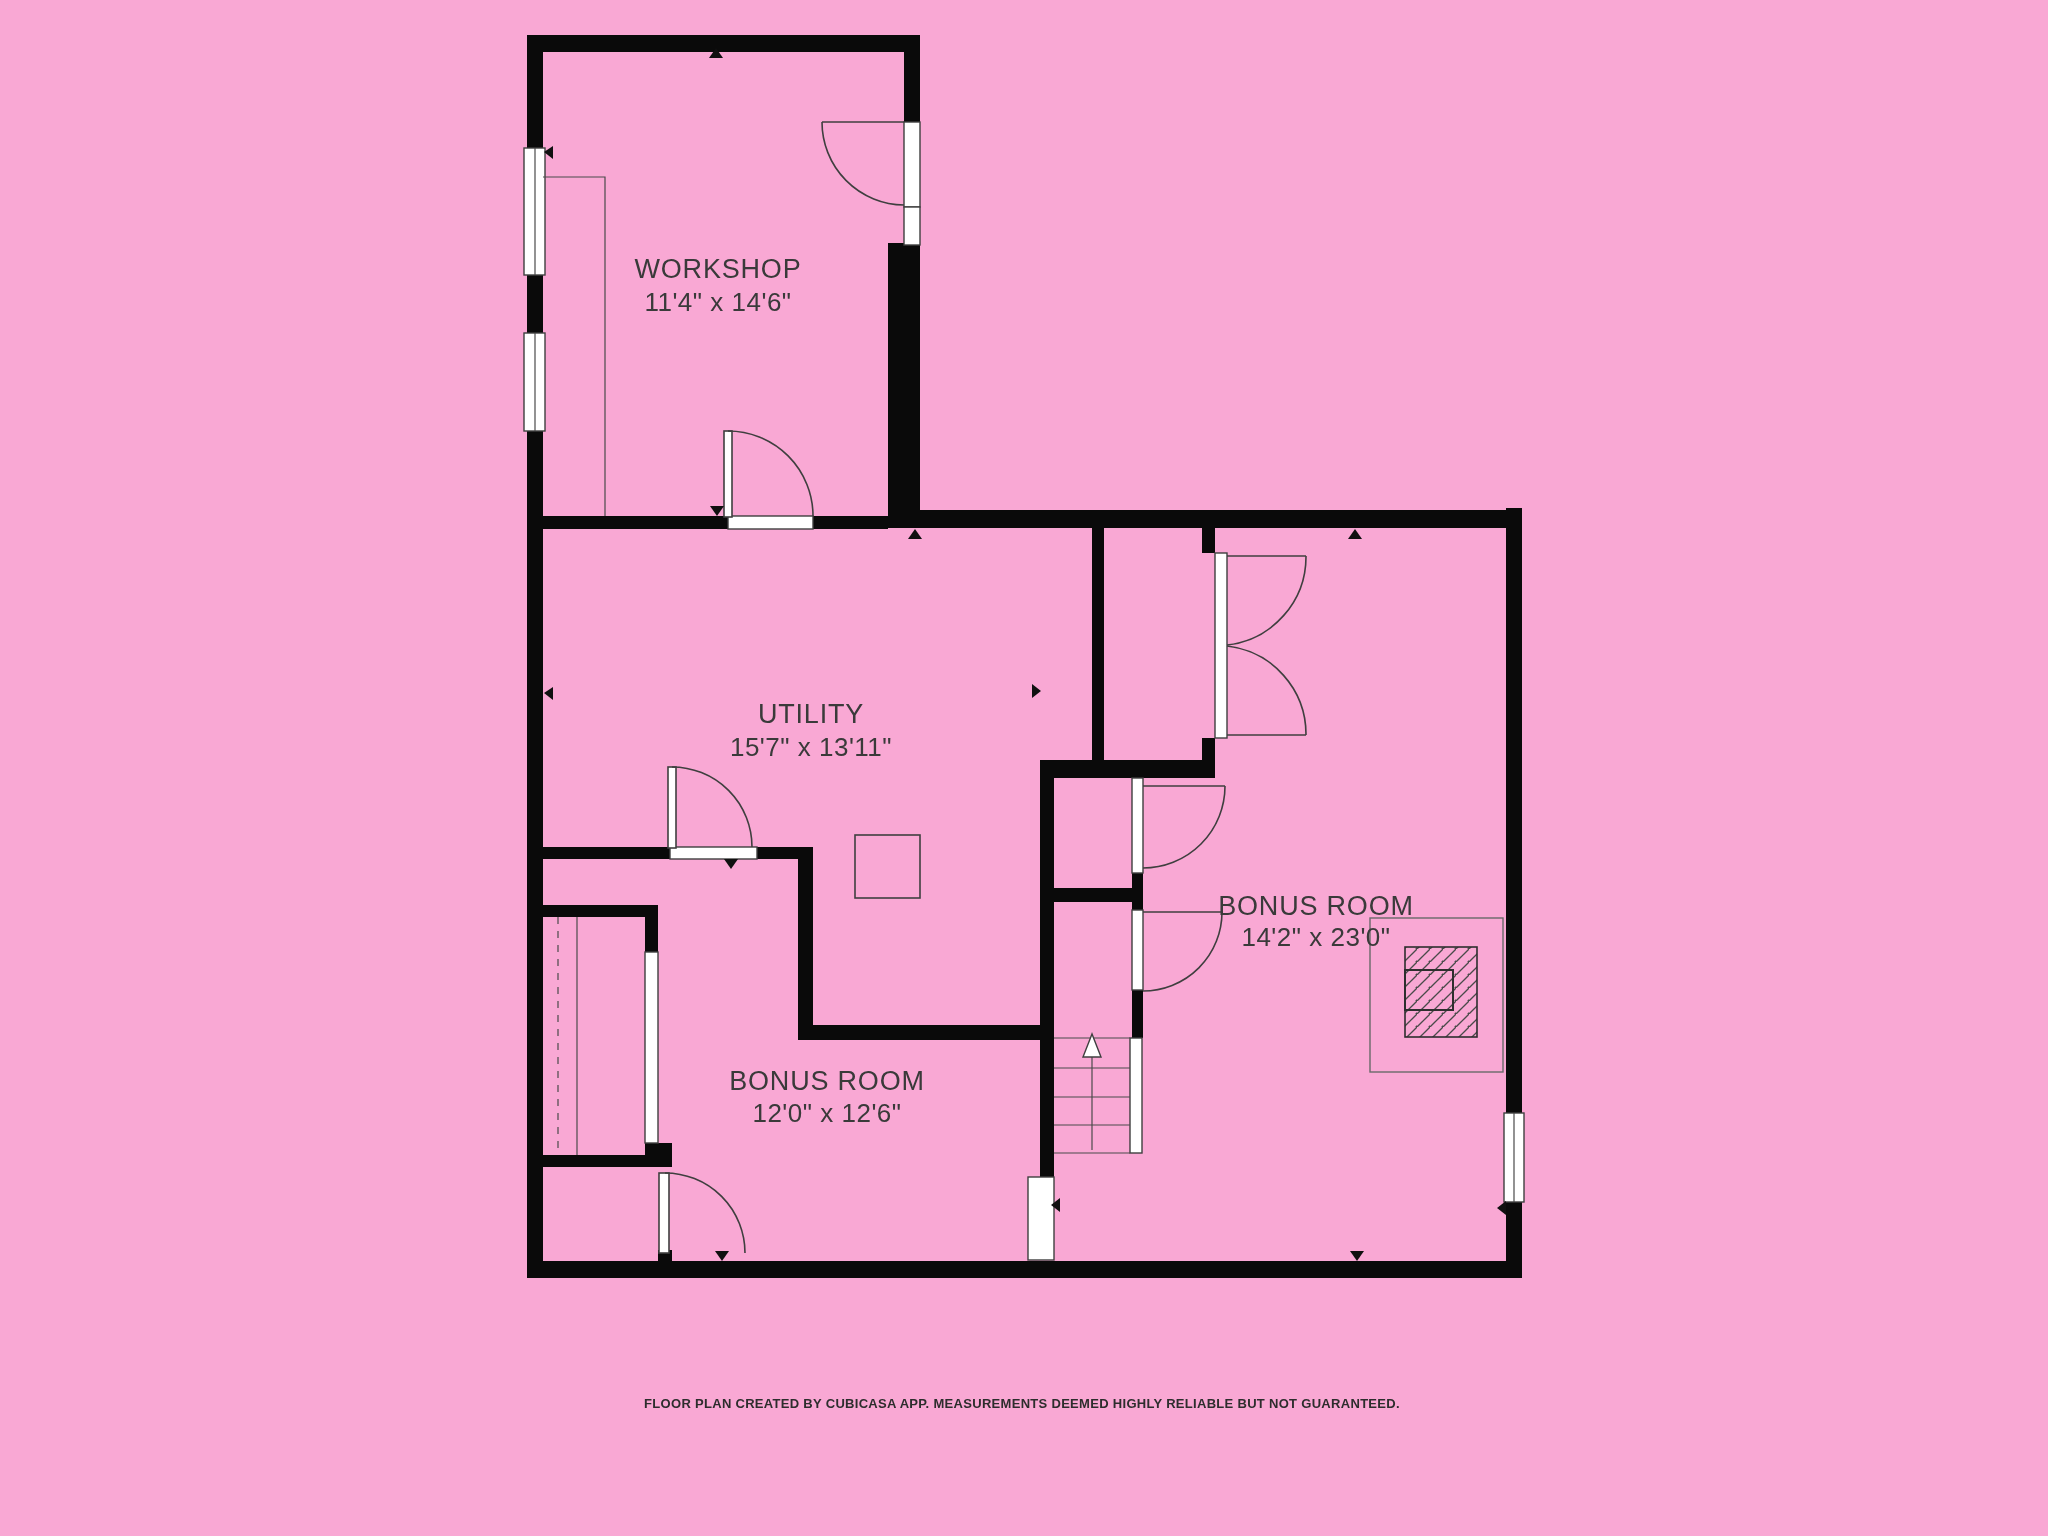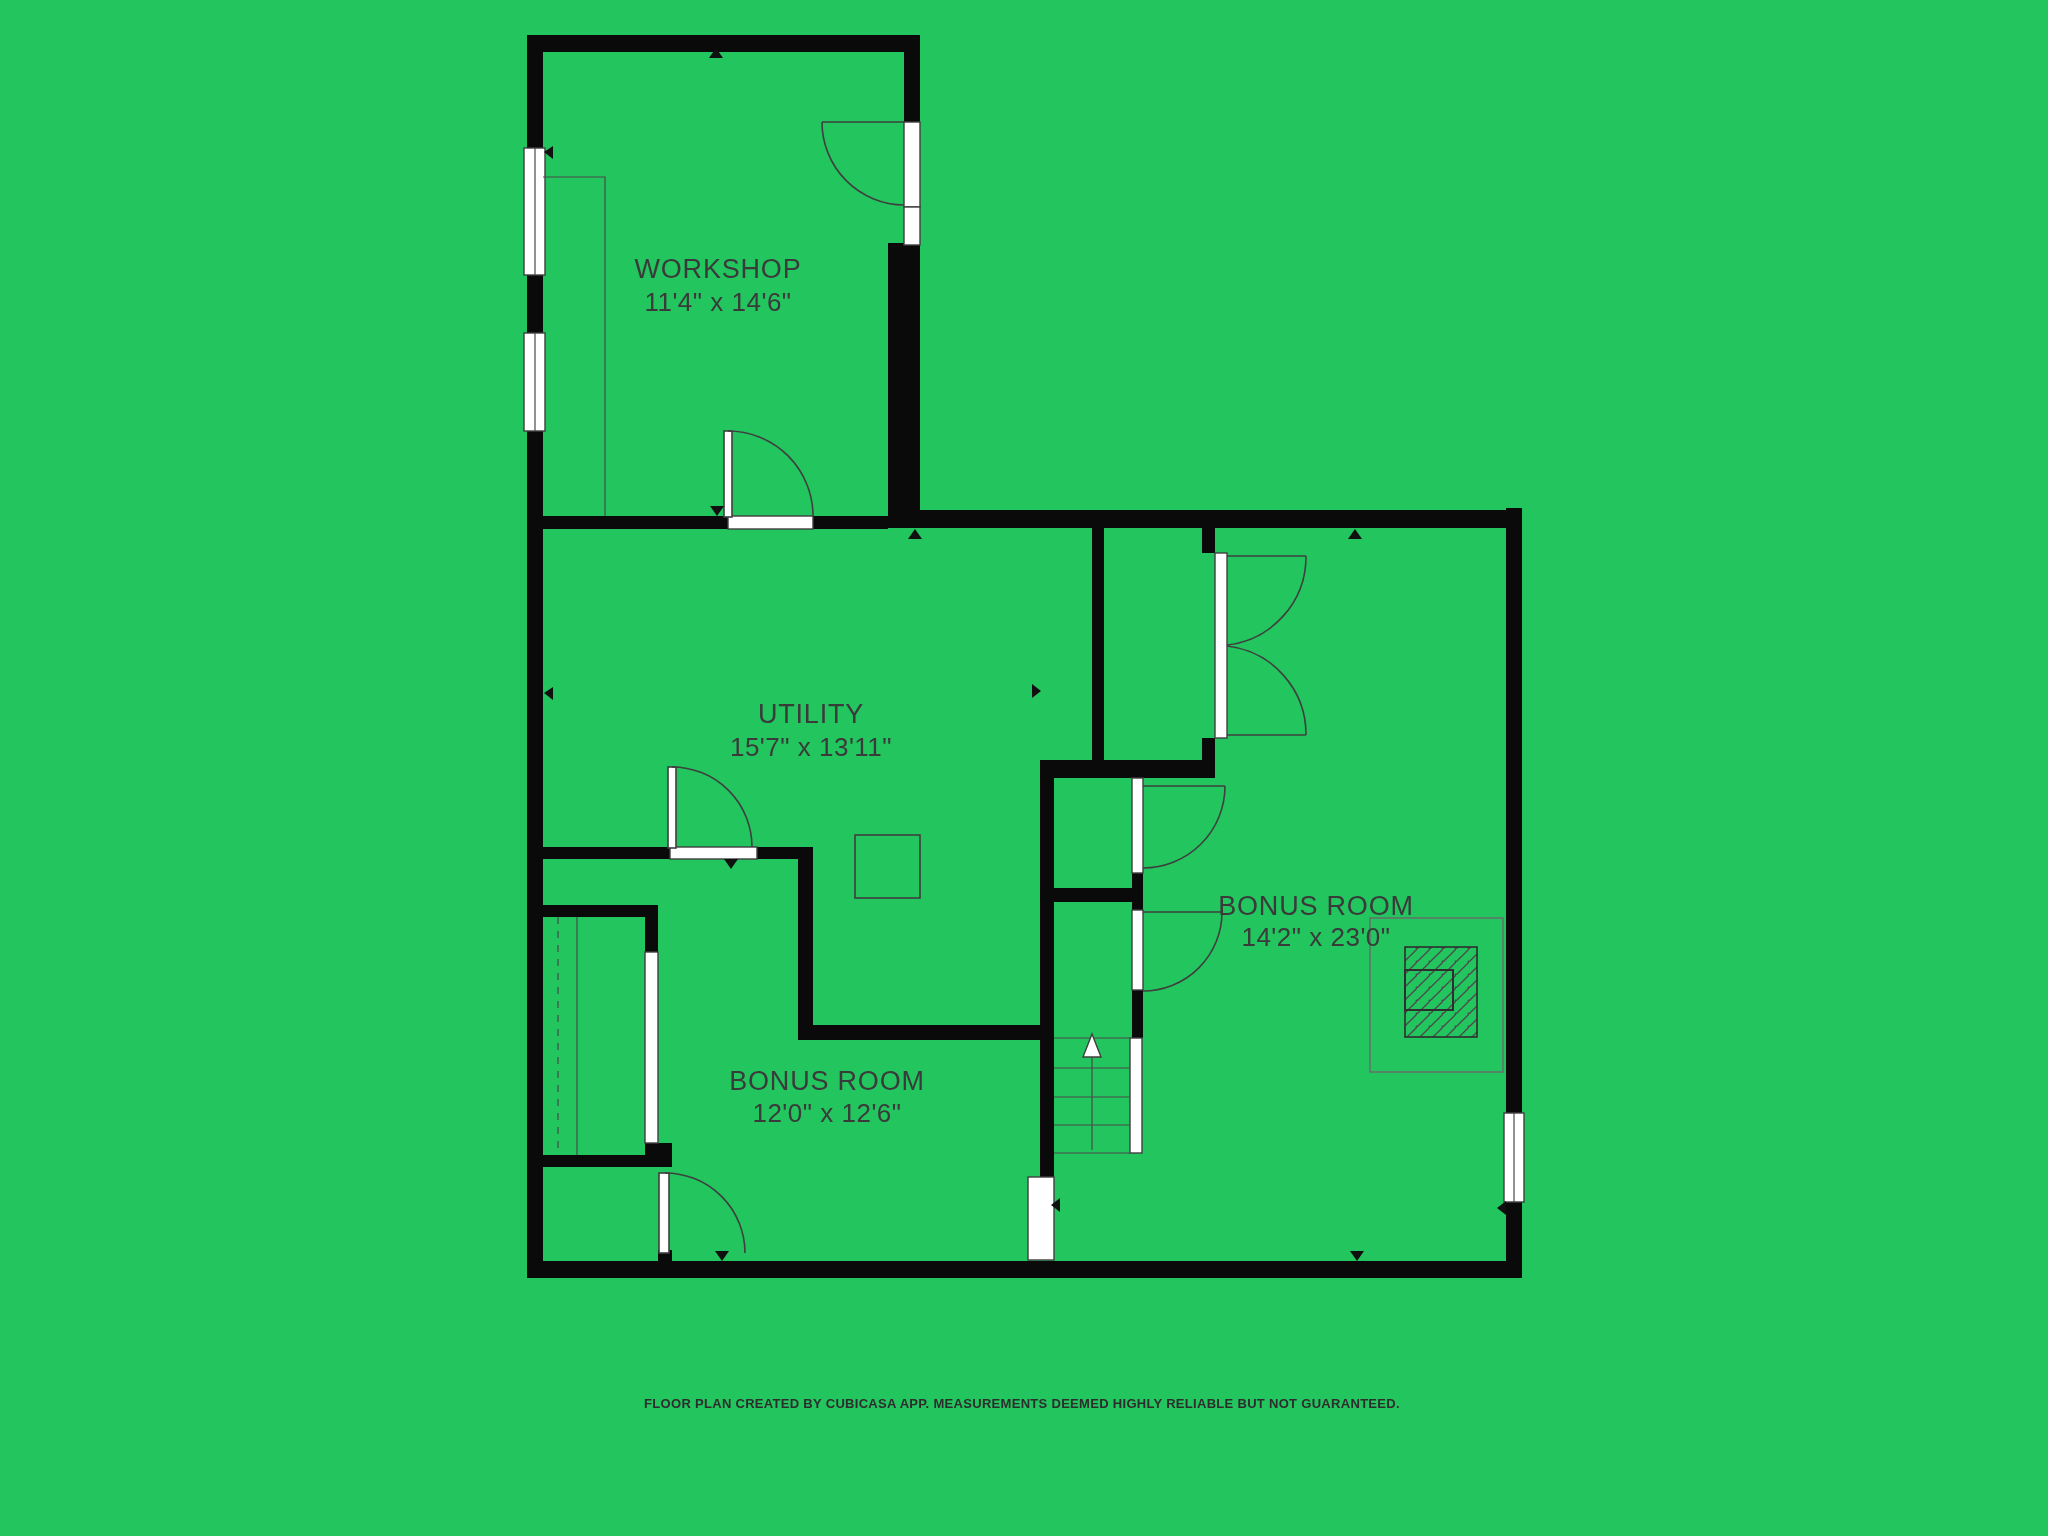--- a/index.html
+++ b/index.html
@@ -1,16 +1,16 @@
 <!DOCTYPE html>
 <html><head>
 <meta charset="utf-8">
 <style>
   html,body{margin:0;padding:0;background:#ffffff;}
-  .page{position:relative;width:2048px;height:1536px;background:#22c55e;overflow:hidden;
+  .page{position:relative;width:2048px;height:1536px;background:#f9a8d4;overflow:hidden;
         font-family:"Liberation Sans", sans-serif;text-decoration:underline;}
   svg{position:absolute;left:0;top:0;}
   .wall{fill:#0a0a0a;stroke:none;}
   .thin{stroke:#3f3f3f;stroke-width:1.6;fill:none;}
   .thin2{stroke:#4a4a4a;stroke-width:1.2;fill:none;}
   .frame{fill:#ffffff;stroke:#3f3f3f;stroke-width:1.4;}
   .leaf{fill:#ffffff;stroke:#3f3f3f;stroke-width:1.6;}
   .arc{fill:none;stroke:#3f3f3f;stroke-width:1.6;}
   .marker{fill:#101010;stroke:none;}
   .room-name{fill:#3a3a3a;font-size:27px;letter-spacing:0.8px;}

